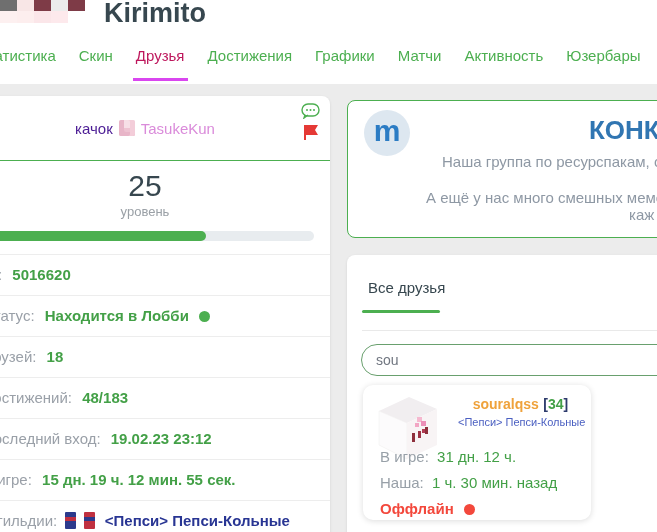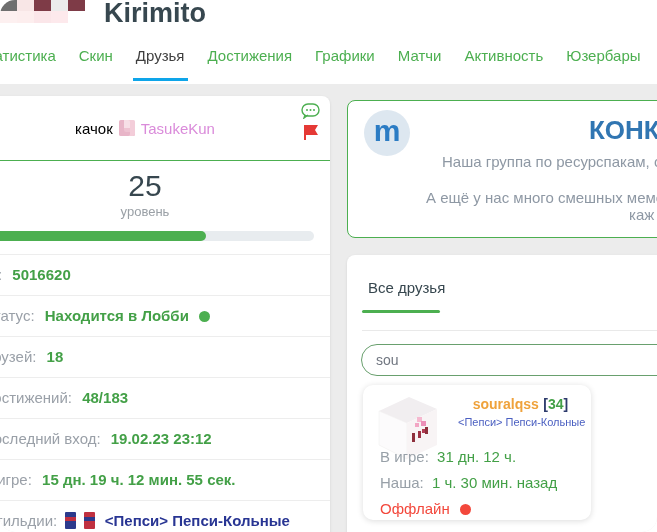--- a/index.html
+++ b/index.html
@@ -1,36 +1,36 @@
 <!DOCTYPE html>
 <html><head>
 <meta charset="utf-8">
 <style>
   html,body{margin:0;padding:0;background:#fff;}
   #viewport{position:relative;width:657px;height:532px;overflow:hidden;
-    font-family:"Liberation Sans",sans-serif;background:#fff;border-radius:15px;}
+    font-family:"Liberation Sans",sans-serif;background:#fff;}
   .bg-gray{position:absolute;left:0;top:84px;right:0;bottom:0;background:#ececec;}
 
   
   .avatar{position:absolute;left:0;top:0;width:85px;height:23px;display:grid;
     grid-template-columns:repeat(5,17px);grid-template-rows:11px 12px;}
   .avatar div{width:17px;}
   .page-title{position:absolute;left:104px;top:-2px;font-size:27px;font-weight:600;color:#37474f;}
 
   .nav{position:absolute;left:-26px;top:47px;display:flex;gap:17px;list-style:none;margin:0;padding:0;
     font-size:15px;white-space:nowrap;}
   .nav li{padding:0 3px 14px 3px;color:#4caf50;cursor:pointer;}
-  .nav li.active{color:#404040;border-bottom:3px solid #0ea5e9;}
+  .nav li.active{color:#be185d;border-bottom:3px solid #d946ef;}
 
   
   .profile-card{position:absolute;left:-40px;top:96px;width:370px;height:600px;background:#fff;
     border-radius:8px;box-shadow:0 1px 3px rgba(0,0,0,.10);}
   .pc-header{position:relative;height:64px;border-bottom:1px solid #4caf50;display:flex;
     align-items:center;justify-content:center;gap:6px;font-size:15px;}
-  .pc-prefix{color:#000000;}
+  .pc-prefix{color:#4c1d95;}
   .mini-avatar{width:16px;height:16px;border-radius:2px;
     background:linear-gradient(180deg,#f7dfe7 0 50%,#eec3d2 50% 100%);
     box-shadow:inset -5px 0 0 #f3cdd9, inset 5px -4px 0 #e8b5c8;}
   .pc-username{color:#da8bda;}
   .pc-icons{position:absolute;right:10px;top:7px;display:flex;flex-direction:column;gap:5px;align-items:center;}
   .pc-icons svg{display:block;cursor:pointer;}
 
   .level-block{text-align:center;padding-top:8px;}
   .level-num{font-size:30px;font-weight:500;color:#37474f;line-height:34px;}
   .level-label{font-size:13px;color:#9aa0a6;margin-top:1px;}
@@ -74,21 +74,21 @@
     border-radius:10px;box-shadow:0 1px 6px rgba(0,0,0,.14);cursor:pointer;}
   .fe-skin{position:absolute;left:8px;top:8px;}
   .fe-names{position:absolute;left:95px;top:10px;width:125px;text-align:center;white-space:nowrap;}
   .fe-name{font-size:14px;font-weight:700;color:#efa23b;text-align:right;}
   .fe-bracket{font-size:14px;font-weight:700;color:#2c3a6b;}
   .fe-level{font-size:14px;font-weight:700;color:#43a047;}
   .fe-guild{font-size:11px;color:#4a5fc1;margin-top:3px;}
   .fe-info{position:absolute;left:17px;top:59px;font-size:15px;line-height:26px;white-space:nowrap;}
   .fe-info .lbl{color:#98a0a8;}
   .fe-info .val{color:#43a047;font-weight:500;margin-left:4px;}
-  .fe-status{color:#f3483c;font-weight:400;text-align:center;}
+  .fe-status{color:#f3483c;font-weight:700;text-align:center;}
 </style>
 </head>
 <body>
 
 <div id="viewport">
   <div class="bg-gray"></div>
 
   <div class="avatar">
     <div style="background:#6f6f6f"></div>
       <div style="background:#f8e6e6"></div>

